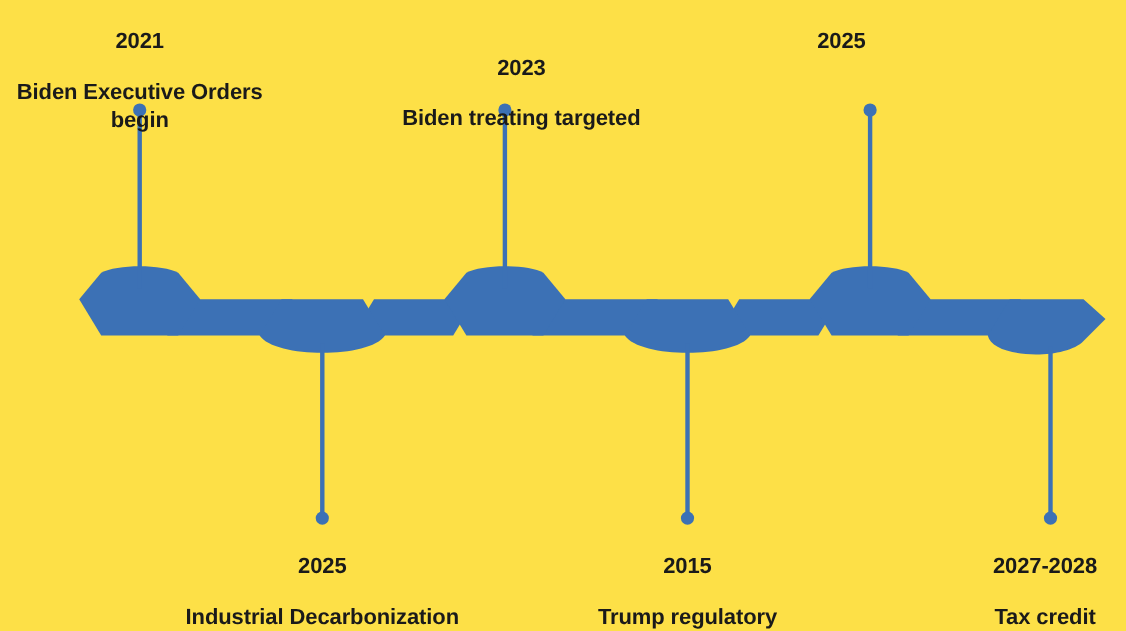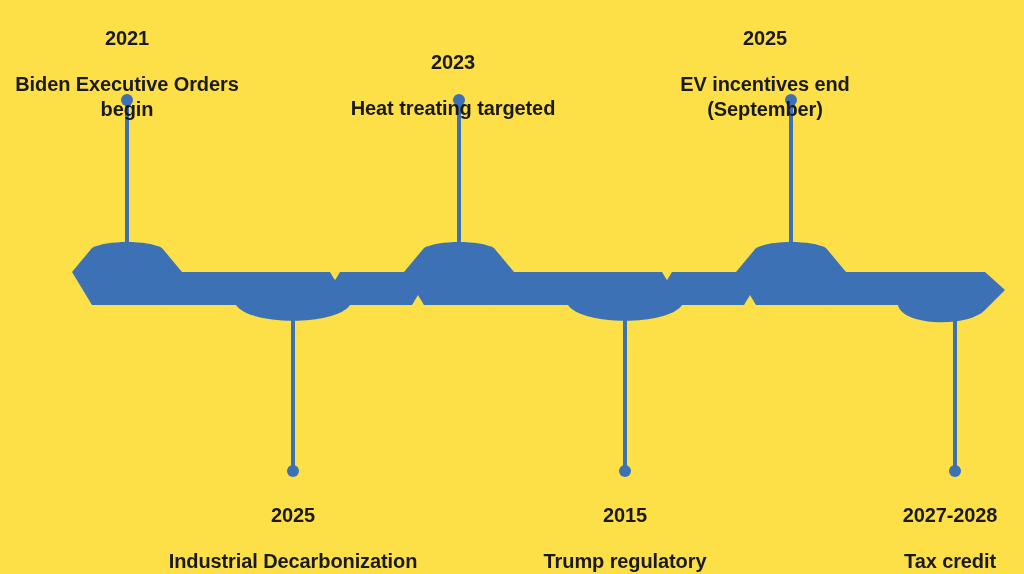--- a/index.html
+++ b/index.html
@@ -136,29 +136,27 @@
       <circle cx="955" cy="471" r="6" fill="#3C71B5"></circle>
     </g>
   </svg>
 
   <div class="milestone-label label-above" style="left:-33px; top:6px; width:320px;">
     <span class="milestone-year">2021</span>
     <span class="milestone-text">Biden Executive Orders
 begin</span>
   </div>
 
-  <div class="milestone-label label-above" style="left:293px; top:30px; width:320px;">
+  <div class="milestone-label label-above" style="left:314px; top:30px; width:320px;">
     <span class="milestone-year">2023</span>
-    <span class="milestone-text">Heat treating targeted</span>
+    <span class="milestone-text">Biden treating targeted</span>
   </div>
 
   <div class="milestone-label label-above" style="left:615px; top:6px; width:300px;">
     <span class="milestone-year">2025</span>
-    <span class="milestone-text">EV incentives end
-(September)</span>
   </div>
 
   <div class="milestone-label label-below" style="left:123px; top:483px; width:340px;">
     <span class="milestone-year">2025</span>
     <span class="milestone-text">Industrial Decarbonization
 Roadmap released</span>
   </div>
 
   <div class="milestone-label label-below" style="left:475px; top:483px; width:300px;">
     <span class="milestone-year">2015</span>

